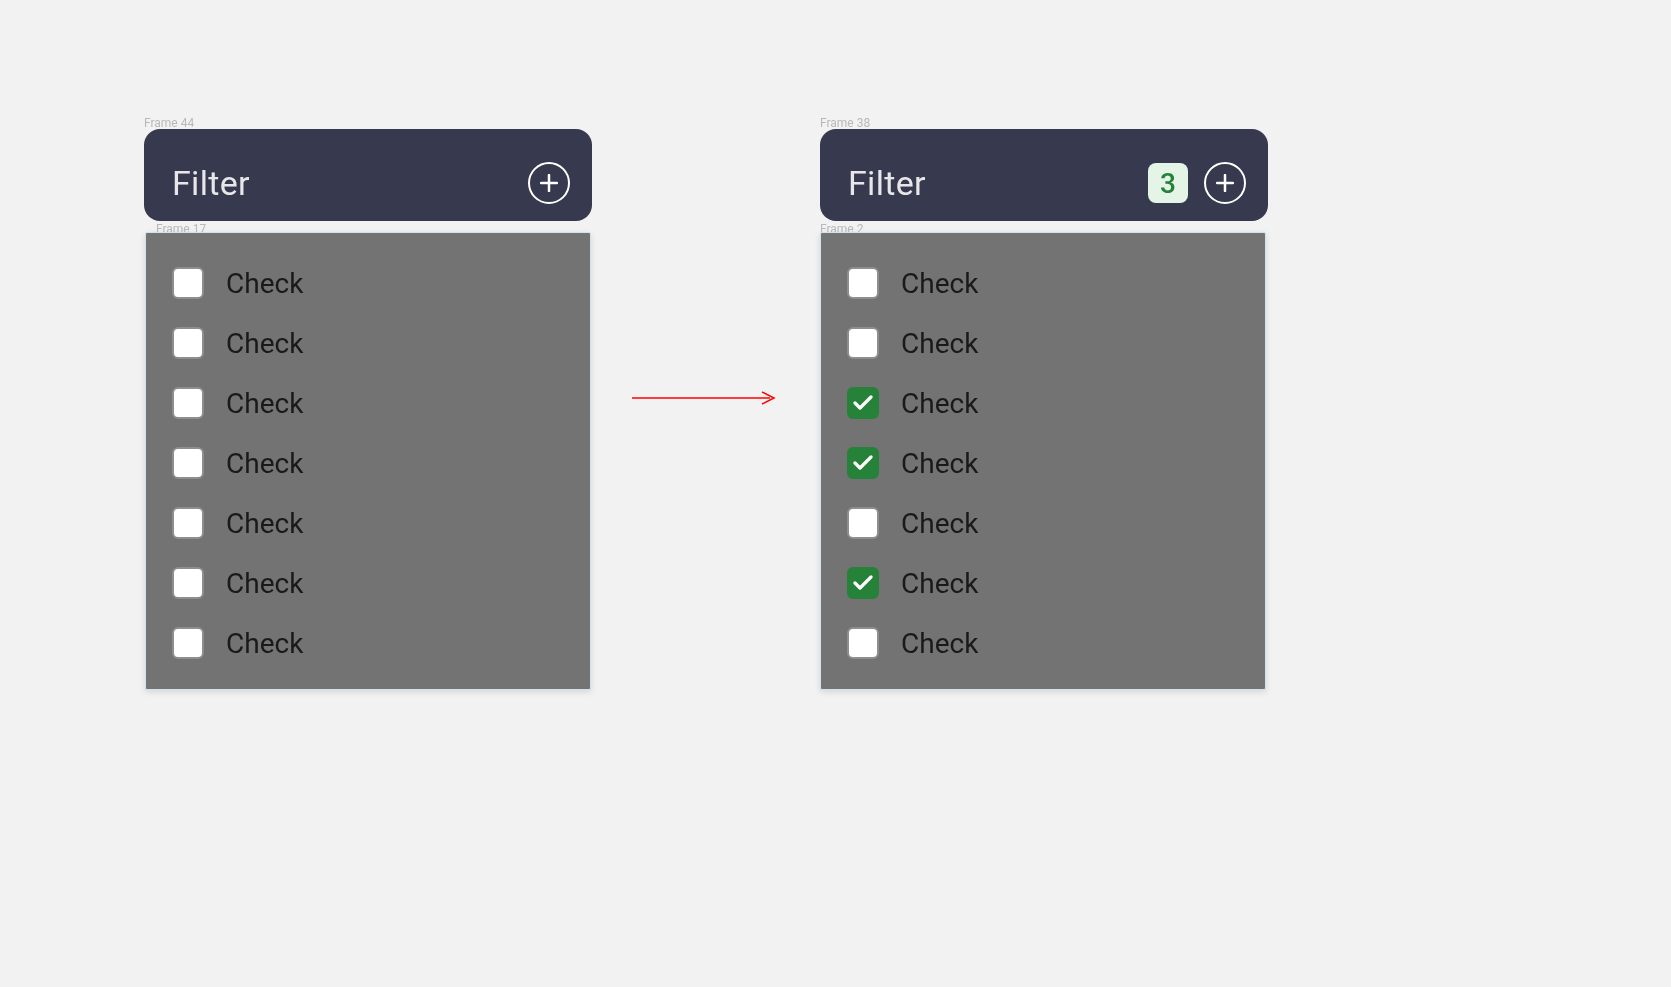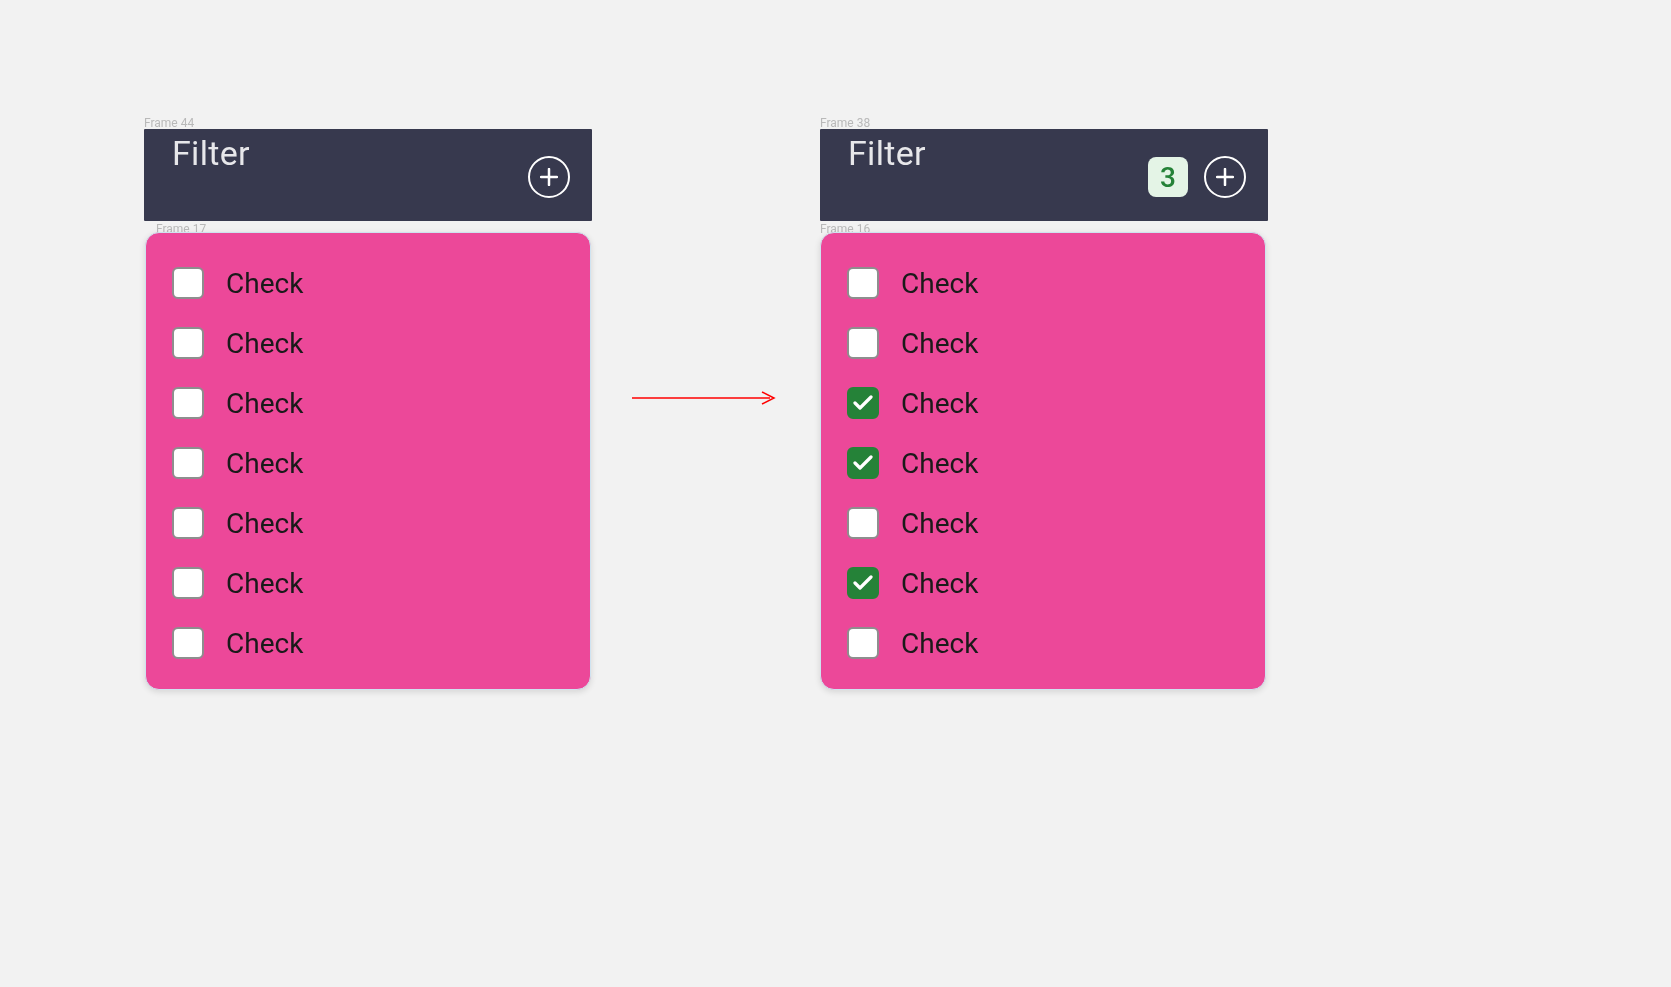--- a/index.html
+++ b/index.html
@@ -12,24 +12,25 @@
     }
     .frame-label {
       position: absolute;
       font-size: 12px;
       color: #b9b9b9;
       font-weight: 400;
     }
     .filter-header {
       position: absolute;
       background: #37394e;
-      border-radius: 1px;
-      display: flex;
+      border-radius: 16px;
+      display: flex;
+      align-items: center;
       justify-content: space-between;
-      padding: 4px 22px 0 28px;
+      padding: 16px 22px 0 28px;
       color: #e7e7ea;
     }
     .filter-title {
       font-size: 34px;
       font-weight: 400;
       letter-spacing: 0.3px;
     }
     .header-right {
       display: flex;
       align-items: center;
@@ -54,22 +55,22 @@
       border-radius: 50%;
       display: flex;
       align-items: center;
       justify-content: center;
       background: transparent;
       cursor: pointer;
     }
     .plus-button svg { display:block; }
     .dropdown-panel {
       position: absolute;
-      background: #ec4899;
-      border-radius: 14px;
+      background: #737373;
+      border-radius: 2px;
       box-shadow: 0 2px 6px rgba(0,0,0,0.12);
       border: 1px solid #cfe3f0;
       padding: 20px 26px;
     }
     .check-item {
       display: flex;
       align-items: center;
       gap: 22px;
       height: 60px;
     }
@@ -99,21 +100,21 @@
       position: absolute;
       stroke: #ff0000;
     }
   </style>
 </head>
 <body>
 
 <div class="frame-label" style="left:144px; top:116px;">Frame 44</div>
 <div class="frame-label" style="left:820px; top:116px;">Frame 38</div>
 <div class="frame-label" style="left:145px; top:222px;margin-left:11px;">Frame 17</div>
-<div class="frame-label" style="left:820px; top:222px;">Frame 16</div>
+<div class="frame-label" style="left:820px; top:222px;">Frame 2</div>
 
 <div class="filter-header" style="left:144px; top:129px; width:448px; height:92px;">
   <span class="filter-title">Filter</span>
   <div class="header-right">
     <button class="plus-button">
       <svg width="18" height="18" viewBox="0 0 18 18">
           <path d="M9 1 L9 17 M1 9 L17 9" stroke="#ffffff" stroke-width="2.5" stroke-linecap="round"></path>
         </svg>
     </button>
   </div>

